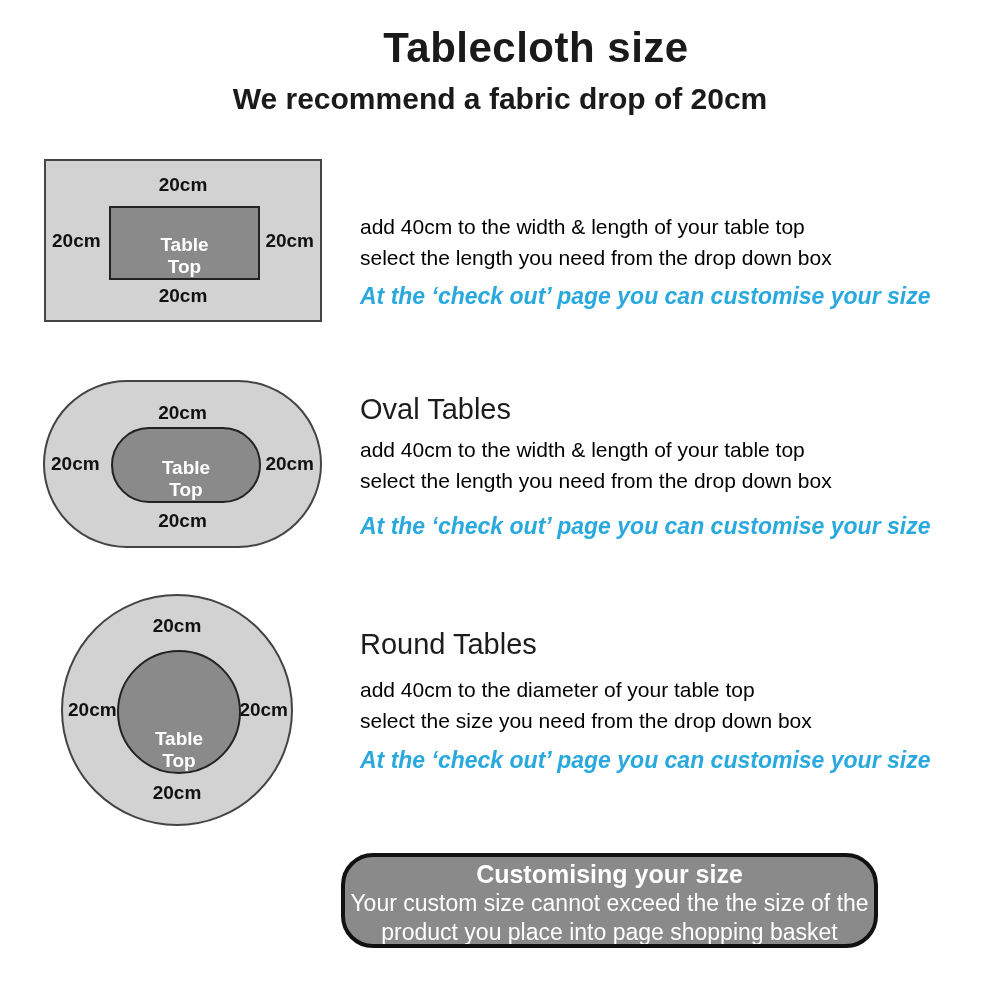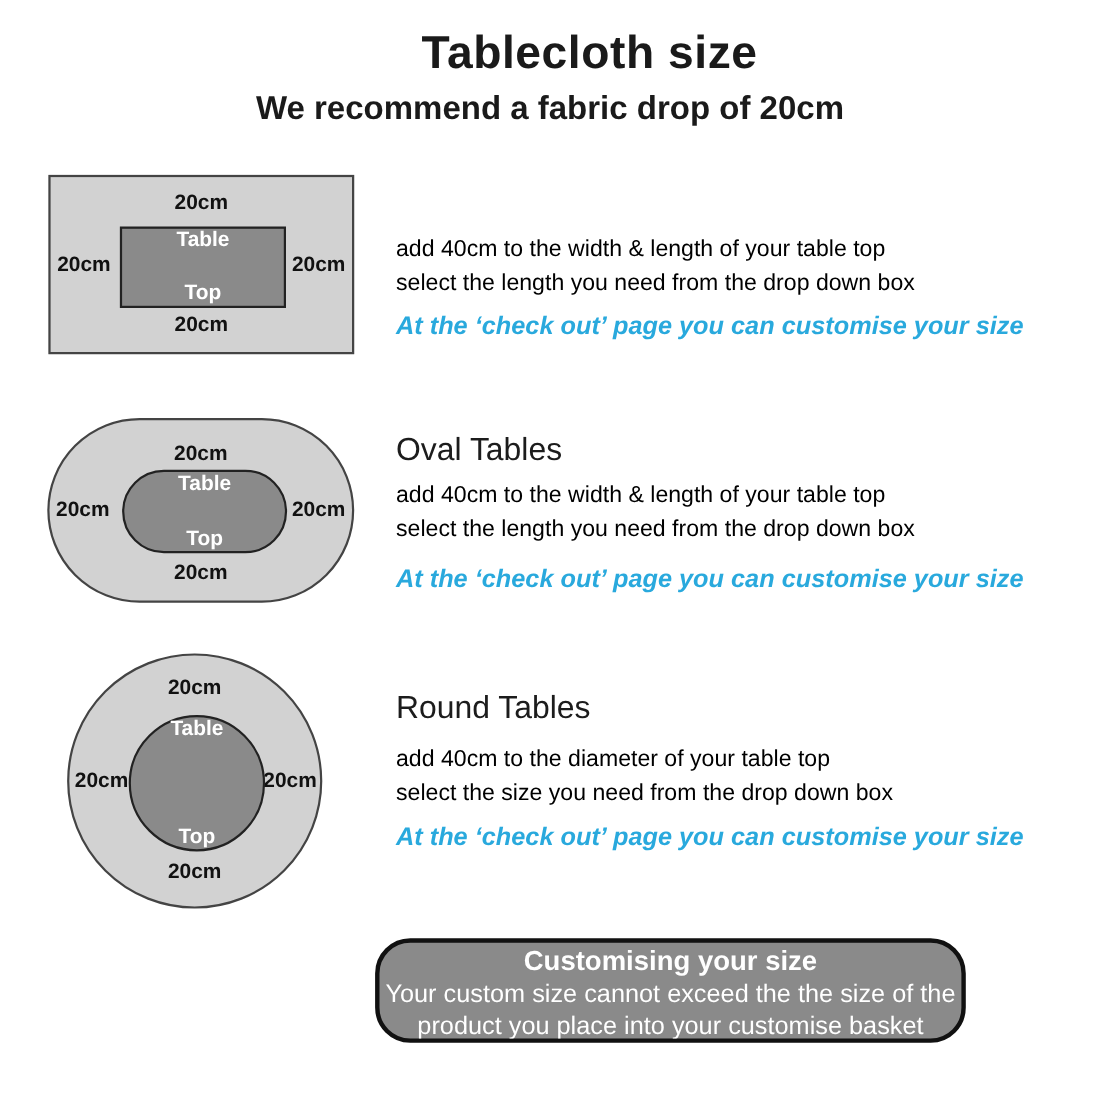--- a/index.html
+++ b/index.html
@@ -17,21 +17,21 @@
   #canvas{position:relative;width:1000px;height:1000px;overflow:hidden;background:#fff;}
 
   .title{position:absolute;top:24px;left:0;width:100%;text-align:center;
     font-size:42px;font-weight:bold;letter-spacing:0.5px;margin-left:36px;}
   .subtitle{position:absolute;top:82px;left:0;width:100%;text-align:center;
     font-size:30px;font-weight:bold;}
 
   
   .diagram{position:absolute;background:var(--cloth);border:2px solid var(--outline);}
   .inner{position:absolute;background:var(--table);border:2px solid #222;
-    display:flex;flex-direction:column;align-items:center;justify-content:space-between;}
+    display:flex;flex-direction:column;align-items:center;justify-content:flex-end;}
   .inner span{color:#ffffff;font-weight:bold;font-size:19px;line-height:22px;}
   .lab{position:absolute;font-weight:bold;font-size:19px;color:#111;white-space:nowrap;}
   .lab-top{top:13px;left:0;right:0;text-align:center;}
   .lab-bottom{bottom:13px;left:0;right:0;text-align:center;}
   .lab-left{left:6px;top:50%;transform:translateY(-50%);}
   .lab-right{right:6px;top:50%;transform:translateY(-50%);}
 
   #diagram-rect{left:44px;top:159px;width:278px;height:163px;}
   #diagram-rect .inner{left:63px;top:45px;width:151px;height:74px;}
 
@@ -121,16 +121,16 @@
   <div class="sec sec-heading" id="sec3-heading">Round Tables</div>
   <div class="sec sec-body" id="sec3-body">
     <div>add 40cm to the diameter of your table top</div>
     <div>select the size you need from the drop down box</div>
   </div>
   <div class="sec sec-note" id="sec3-note">At the ‘check out’ page you can customise your size</div>
 
   <div class="footer-box">
     <div class="footer-heading">Customising your size</div>
     <div class="footer-line">Your custom size cannot exceed the the size of the</div>
-    <div class="footer-line">product you place into your customise basket</div>
+    <div class="footer-line">product you place into page shopping basket</div>
   </div>
 
 </div>
 
 </body></html>

